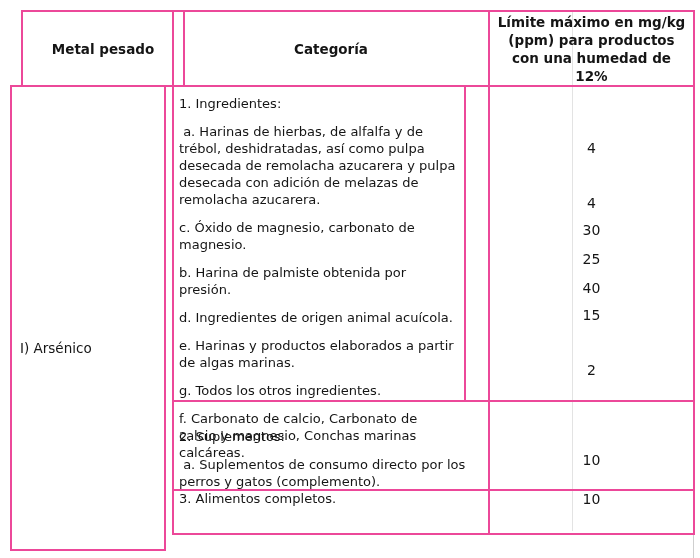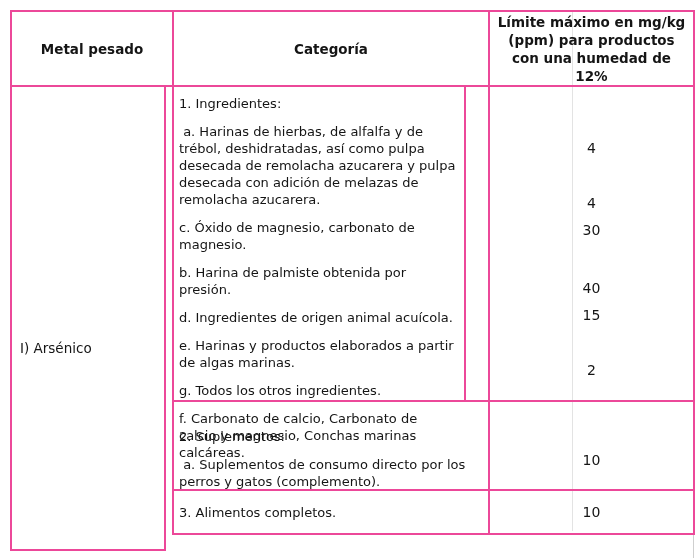--- a/index.html
+++ b/index.html
@@ -27,35 +27,35 @@
     font-size: 13.5px;
     line-height: 18px;
     padding: 0 4px;
   }
   .cat-cell {
     font-size: 13px;
     line-height: 17px;
     padding: 8px 6px 0 5px;
   }
   .cat-cell p { margin: 0 0 11px 0; white-space: pre-wrap; }
-  .vcenter { display: flex; align-items: center; }
+  .vcenter { display: flex; }
   .vcenter p { margin: 0; }
   .lim-cell { font-size: 14px; }
   .lim {
     position: absolute;
     left: 0; right: 0;
     text-align: center;
   }
   .metal-label {
     position: absolute;
     top: 253px; left: 8px;
     font-size: 13.5px;
   }
   
-  .h1 { left: 10px; top: 10px; width: 164px; height: 77px; }
+  .h1 { left: 21px; top: 10px; width: 164px; height: 77px; }
   .h2 { left: 172px; top: 10px; width: 318px; height: 77px; }
   .h3 { left: 488px; top: 10px; width: 207px; height: 77px; }
   
   .metal-cell { left: 10px; top: 85px; width: 156px; height: 466px; }
   .cat1 { left: 172px; top: 85px;  width: 294px; height: 317px; }
   .lim1 { left: 488px; top: 85px;  width: 207px; height: 317px; }
   .cat2 { left: 172px; top: 400px; width: 318px; height: 91px; padding-top: 26px; }
   .lim2 { left: 488px; top: 400px; width: 207px; height: 91px; }
   .cat3 { left: 172px; top: 489px; width: 318px; height: 46px; padding-left: 5px; font-size: 13px; }
   .lim3 { left: 488px; top: 489px; width: 207px; height: 46px; justify-content: center; }
@@ -102,20 +102,21 @@
     <p>b. Harina de palmiste obtenida por presión.</p>
     <p>d. Ingredientes de origen animal acuícola.</p>
     <p>e. Harinas y productos elaborados a partir de algas marinas.</p>
     <p>g. Todos los otros ingredientes.</p>
     <p>f. Carbonato de calcio, Carbonato de calcio y magnesio, Conchas marinas calcáreas.</p>
   </div>
   <div class="cell lim-cell lim1">
     <div class="lim" style="top:53px">4</div>
     <div class="lim" style="top:108px">4</div>
     <div class="lim" style="top:135px">30</div>
+    <div class="lim" style="top:164px">25</div>
     <div class="lim" style="top:193px">40</div>
     <div class="lim" style="top:220px">15</div>
     <div class="lim" style="top:275px">2</div>
   </div>
 
   <div class="cell cat-cell cat2">
     <p>2. Suplementos:</p>
     <p> a. Suplementos de consumo directo por los perros y gatos (complemento).</p>
   </div>
   <div class="cell lim-cell lim2">

